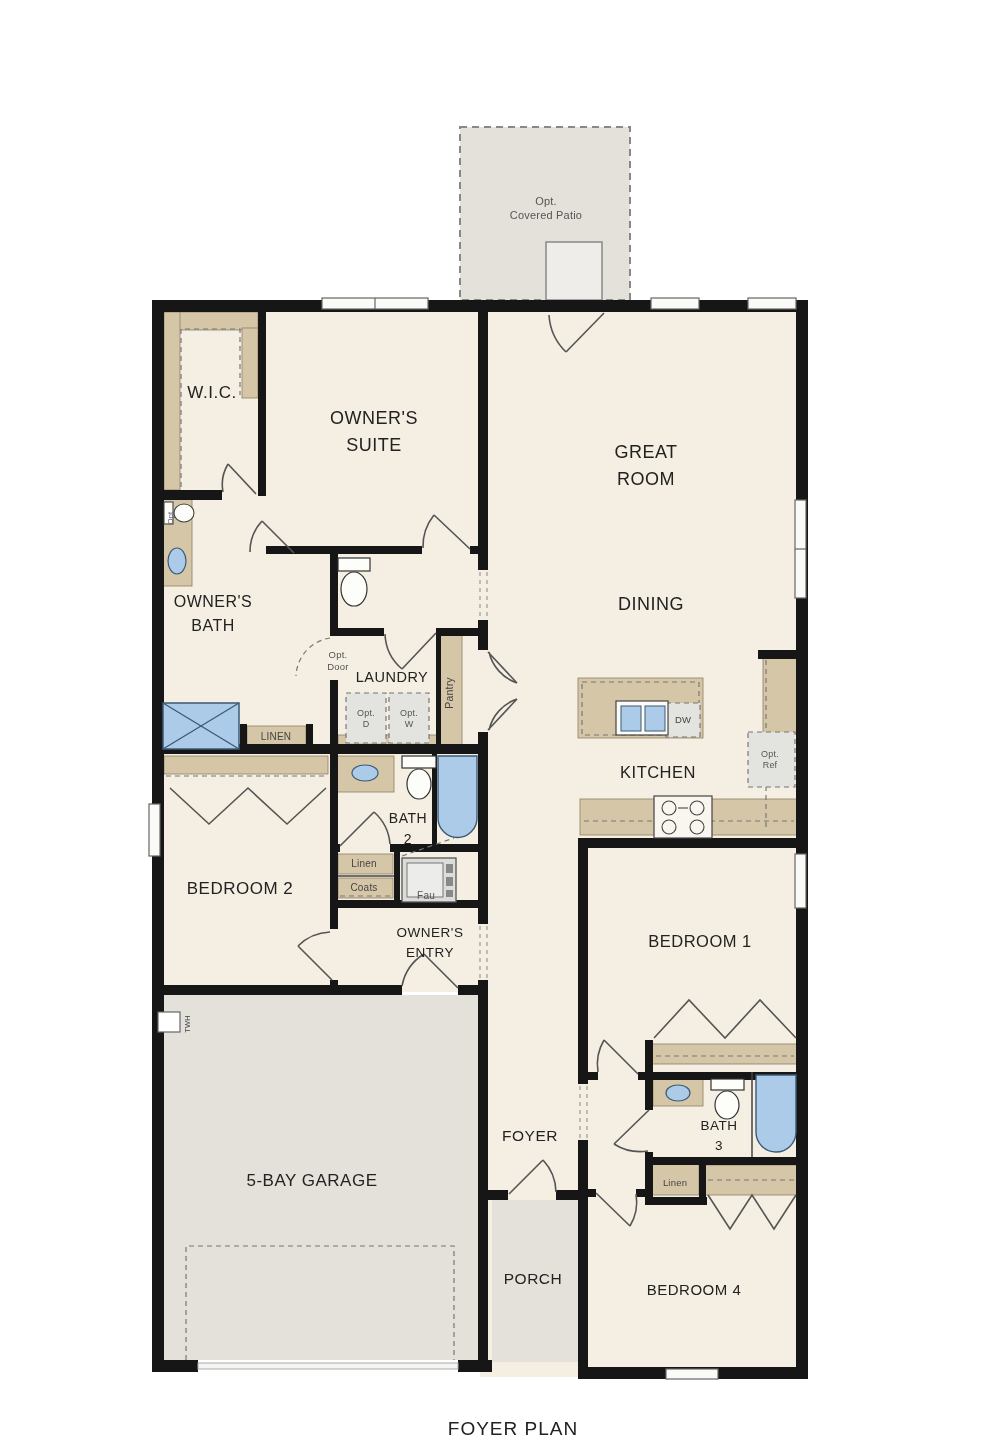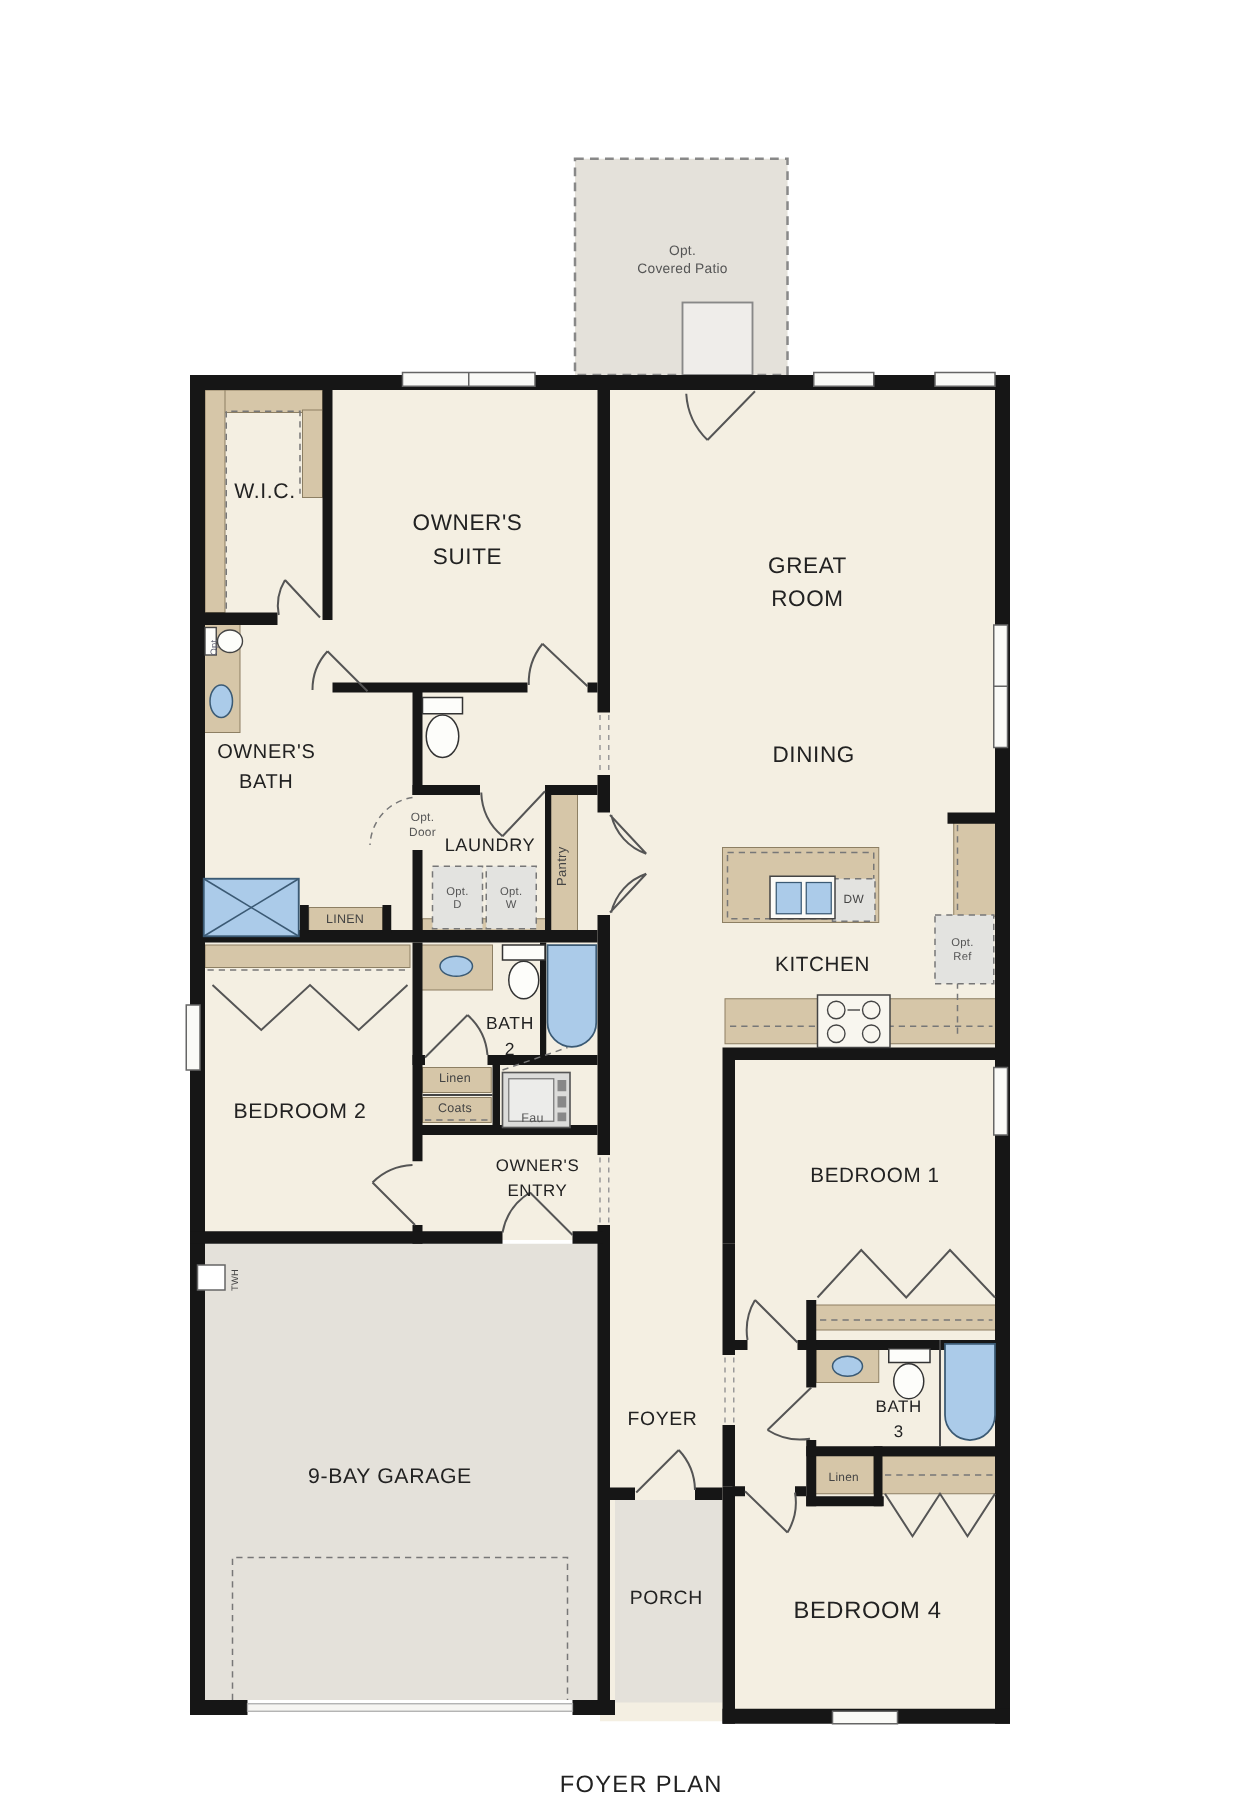--- a/index.html
+++ b/index.html
@@ -238,18 +238,18 @@
   <div class="lbl small" style="left:426px;top:864px;font-size:10px;color:#555;">Fau</div>
   <div class="lbl" style="left:240px;top:857px;font-size:17px;text-align:center;">BEDROOM 2</div>
   <div class="lbl" style="left:430px;top:911px;font-size:13.5px;">OWNER'S
 ENTRY</div>
   <div class="lbl" style="left:700px;top:909px;font-size:16.5px;">BEDROOM 1</div>
   <div class="lbl" style="left:719px;top:1104px;font-size:13.5px;">BATH
 3</div>
   <div class="lbl small" style="left:675px;top:1151px;font-size:9.5px;color:#444;">Linen</div>
   <div class="lbl small rot" style="left:171px;top:486px;font-size:7.5px;color:#667;">Opt</div>
   <div class="lbl small rot" style="left:188px;top:992px;font-size:7.5px;color:#444;">TWH</div>
-  <div class="lbl" style="left:312px;top:1149px;font-size:17px;">9-BAY GARAGE</div>
+  <div class="lbl" style="left:312px;top:1149px;font-size:17px;">5-BAY GARAGE</div>
   <div class="lbl" style="left:530px;top:1104px;font-size:15.5px;">FOYER</div>
   <div class="lbl" style="left:533px;top:1247px;font-size:15.5px;">PORCH</div>
-  <div class="lbl" style="left:694px;top:1258px;font-size:19px;">BEDROOM 4</div>
+  <div class="lbl" style="left:694px;top:1258px;font-size:15px;">BEDROOM 4</div>
   <div class="lbl" style="left:513px;top:1397px;font-size:19px;letter-spacing:1px;">FOYER PLAN</div>
 </div>
 
 </body></html>

